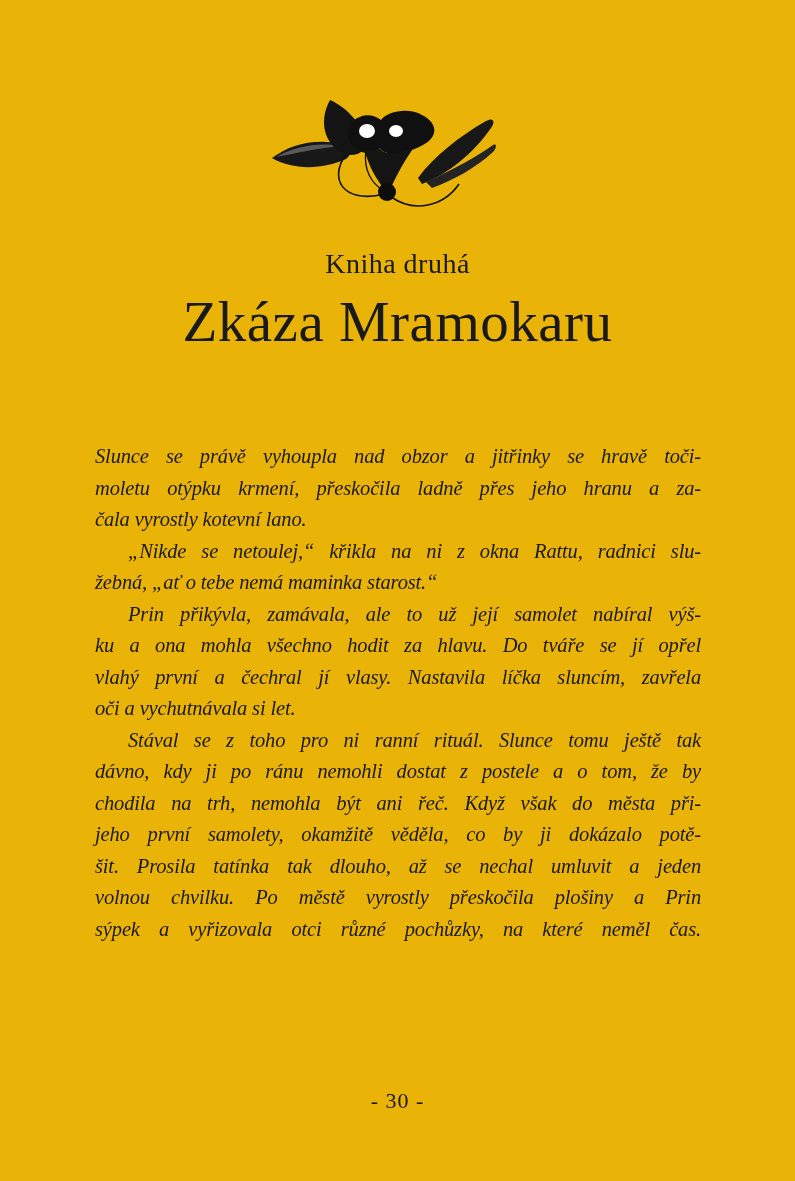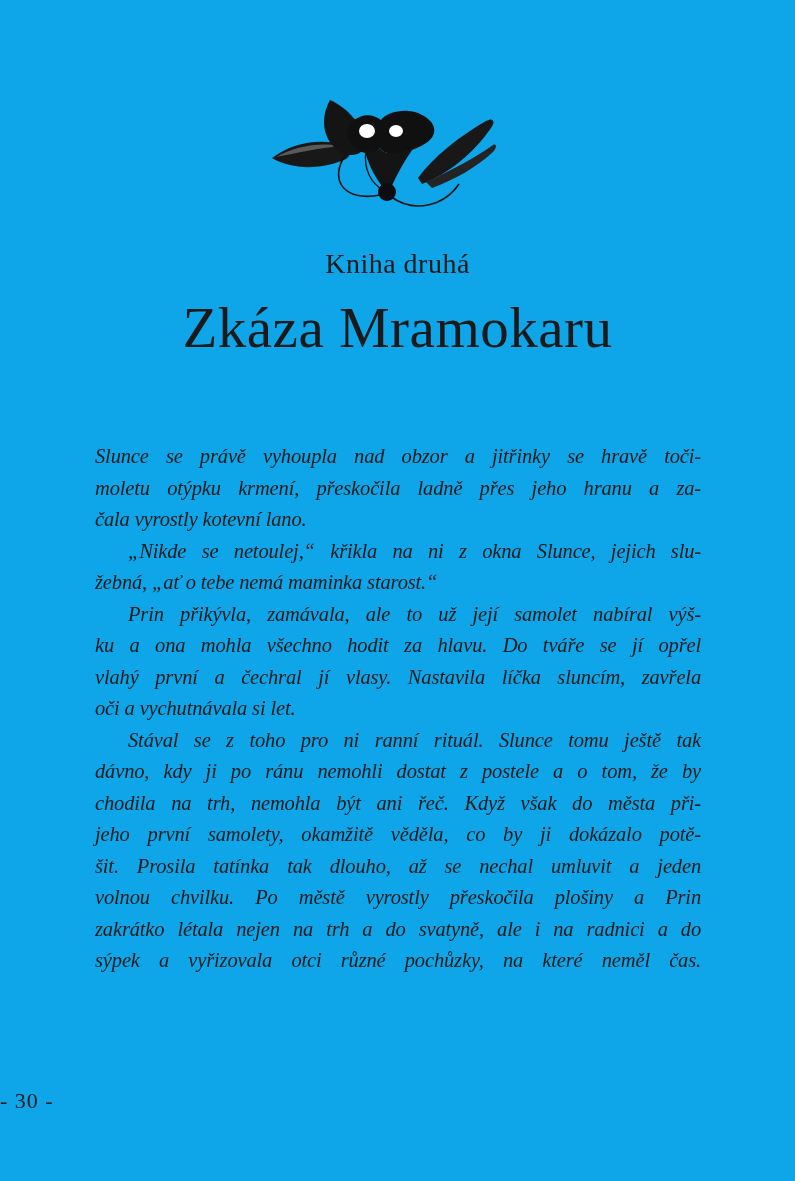--- a/index.html
+++ b/index.html
@@ -1,21 +1,21 @@
 <!DOCTYPE html>
 <html><head>
 <meta charset="utf-8">
 <style>
   html, body { margin: 0; padding: 0; background: #e8e8e8; }
   .page {
     position: relative;
     width: 795px;
     height: 1181px;
     margin: 0 auto;
-    background: #0ea5e9;
+    background: #eab308;
     color: #1a1a1a;
     font-family: "Liberation Serif", "DejaVu Serif", serif;
     overflow: hidden;
   }
   .ornament {
     position: absolute;
     left: 268px;
     top: 98px;
     width: 230px;
     height: 114px;
@@ -26,21 +26,21 @@
     top: 248px;
     text-align: center;
     font-size: 28px;
     line-height: 1.15;
     letter-spacing: 0.5px;
   }
   .title {
     position: absolute;
     left: 0; right: 0;
     top: 285px;
-    margin: 12px;
+    margin: 6px;
     text-align: center;
     font-size: 57px;
     font-weight: normal;
     line-height: 1.1;
     letter-spacing: 0.5px;
   }
   .body-text {
     position: absolute;
     left: 95px;
     top: 441px;
@@ -49,21 +49,21 @@
     line-height: 31.5px;
     letter-spacing: -0.15px;
   }
   .line { text-align: justify; font-style: italic; }
   .line.j { text-align-last: justify; }
   .line.indent { text-indent: 33px; }
   .page-number {
     position: absolute;
     left: 0; right: 0;
     top: 1088px;
-    text-align: left;
+    text-align: center;
     font-size: 22px;
     letter-spacing: 1px;
   }
 </style>
 </head>
 <body>
 
 <div class="page">
 
   <div class="ornament">
@@ -95,36 +95,35 @@
 
   <h1 class="title">Zkáza Mramokaru</h1>
 
   <div class="body-text">
       <div>
         <div class="line j">Slunce se právě vyhoupla nad obzor a jitřinky se hravě toči-</div>
         <div class="line j">moletu otýpku krmení, přeskočila ladně přes jeho hranu a za-</div>
         <div class="line">čala vyrostly kotevní lano.</div>
       </div>
       <div>
-        <div class="line indent j">„Nikde se netoulej,“ křikla na ni z okna Slunce, jejich slu-</div>
+        <div class="line indent j">„Nikde se netoulej,“ křikla na ni z okna Rattu, radnici slu-</div>
         <div class="line">žebná, „ať o tebe nemá maminka starost.“</div>
       </div>
       <div>
         <div class="line indent j">Prin přikývla, zamávala, ale to už její samolet nabíral výš-</div>
         <div class="line j">ku a ona mohla všechno hodit za hlavu. Do tváře se jí opřel</div>
         <div class="line j">vlahý první a čechral jí vlasy. Nastavila líčka sluncím, zavřela</div>
         <div class="line">oči a vychutnávala si let.</div>
       </div>
       <div>
         <div class="line indent j">Stával se z toho pro ni ranní rituál. Slunce tomu ještě tak</div>
         <div class="line j">dávno, kdy ji po ránu nemohli dostat z postele a o tom, že by</div>
         <div class="line j">chodila na trh, nemohla být ani řeč. Když však do města při-</div>
         <div class="line j">jeho první samolety, okamžitě věděla, co by ji dokázalo potě-</div>
         <div class="line j">šit. Prosila tatínka tak dlouho, až se nechal umluvit a jeden</div>
         <div class="line j">volnou chvilku. Po městě vyrostly přeskočila plošiny a Prin</div>
-        <div class="line j">zakrátko létala nejen na trh a do svatyně, ale i na radnici a do</div>
         <div class="line j">sýpek a vyřizovala otci různé pochůzky, na které neměl čas.</div>
       </div>
     </div>
 
   <div class="page-number">- 30 -</div>
 
 </div>
 
 </body></html>

